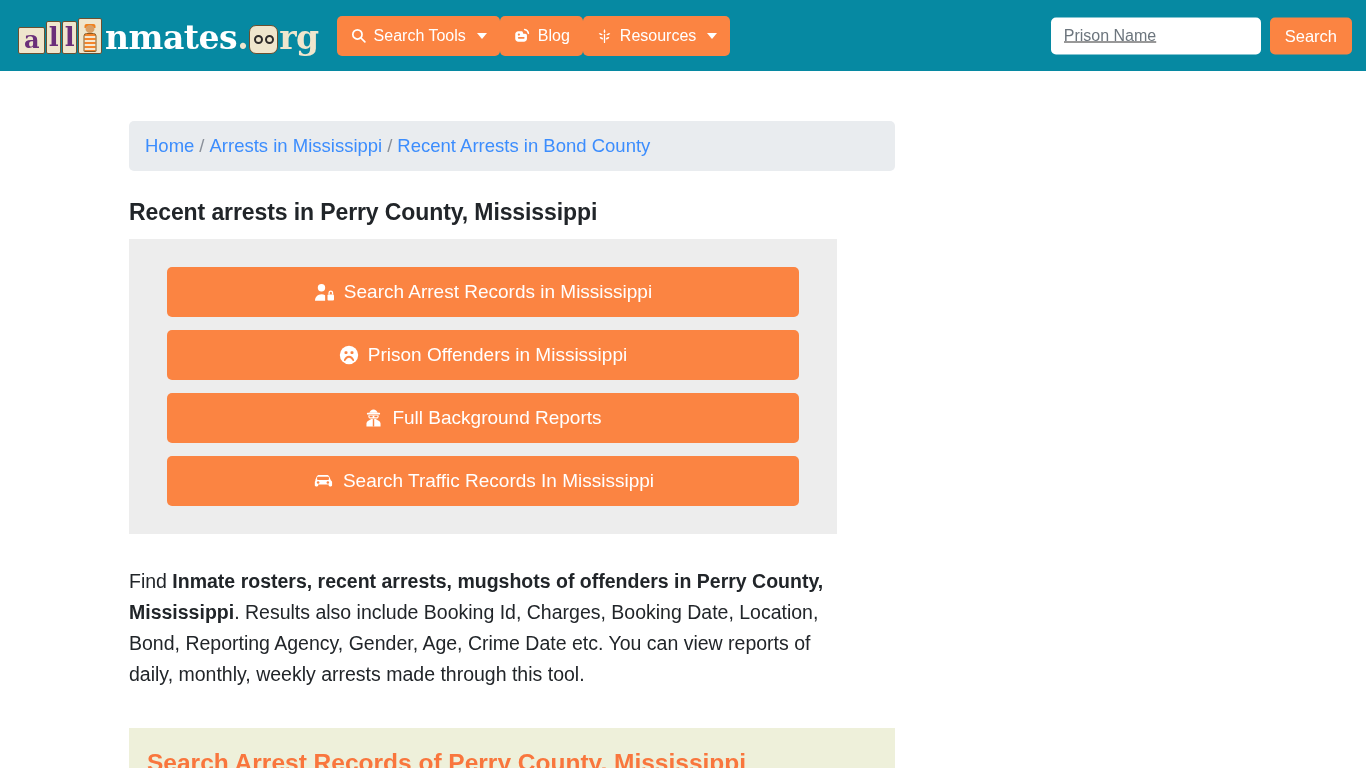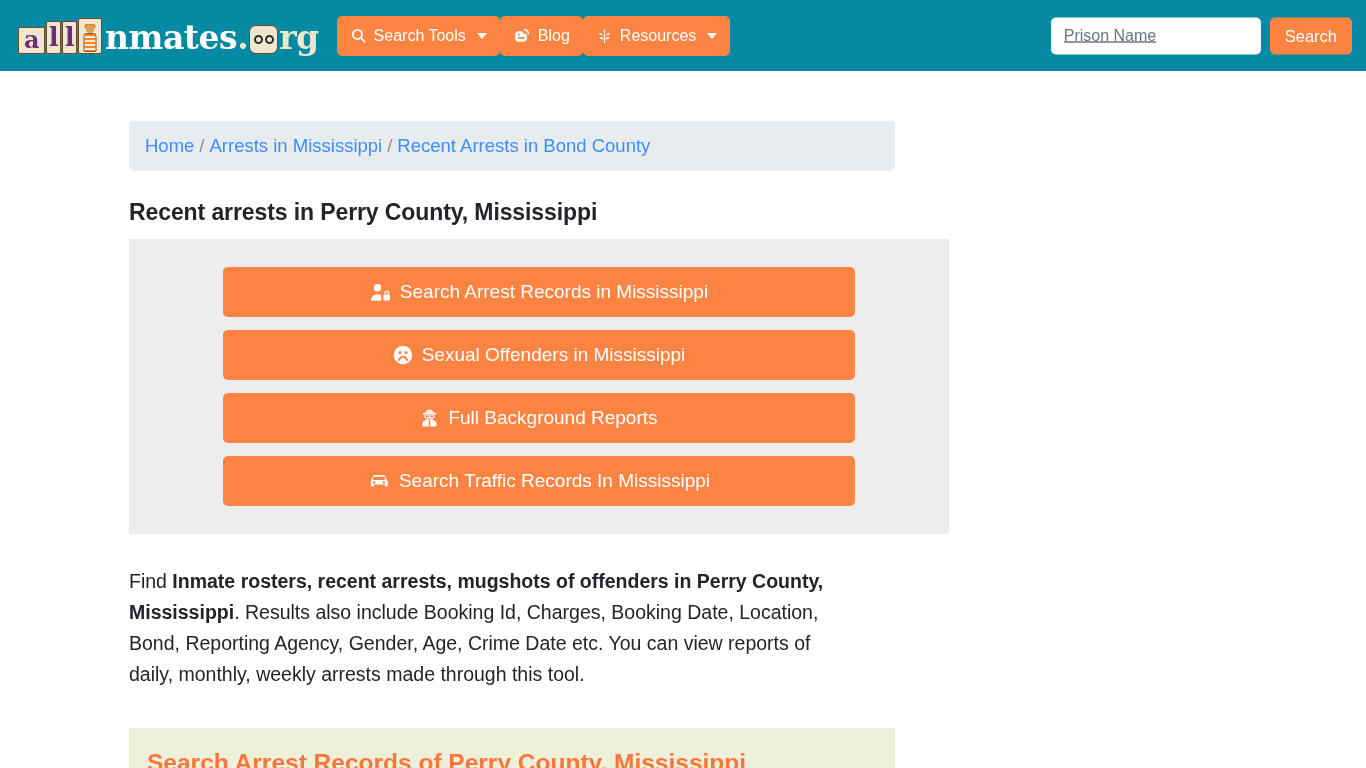--- a/index.html
+++ b/index.html
@@ -200,21 +200,21 @@
     font-size: 23px;
     font-weight: bold;
     color: #212529;
     margin: 28px 0 13px 0;
     letter-spacing: -0.1px;
   }
 
   .btn-panel {
     background: #ededed;
     padding: 28px 30px;
-    width: 820px;
+    width: 708px;
   }
   .big-btn {
     display: flex;
     align-items: center;
     justify-content: center;
     gap: 9px;
     background: #fb8442;
     color: #ffffff;
     border: none;
     border-radius: 5px;
@@ -359,21 +359,21 @@
 
       <a class="big-btn" href="#">
         <span class="ico">
           <svg width="20" height="20" viewBox="0 0 24 24">
             <circle cx="12" cy="12" r="11" fill="#fff"></circle>
             <rect x="6.6" y="7.5" width="3.6" height="3.3" rx="1.1" fill="#fb8442"></rect>
             <rect x="13.8" y="7.5" width="3.6" height="3.3" rx="1.1" fill="#fb8442"></rect>
             <path d="M7 18c1.1-2.6 3-3.9 5-3.9s3.9 1.3 5 3.9" stroke="#fb8442" stroke-width="2.3" fill="none" stroke-linecap="round"></path>
           </svg>
         </span>
-        <span>Sexual Offenders in Mississippi</span>
+        <span>Prison Offenders in Mississippi</span>
       </a>
 
       <a class="big-btn" href="#">
         <span class="ico">
           <svg width="19" height="20" viewBox="0 0 24 24" fill="#fff">
             <path d="M12 1.2c2.6 0 4.4 1.6 5.2 4.1H6.8C7.6 2.8 9.4 1.2 12 1.2z"></path>
             <rect x="3.6" y="5.4" width="16.8" height="2.2" rx="1.1"></rect>
             <path d="M5.6 8.4h12.8c.6 2-.2 3.6-1.6 4.2H7.2c-1.4-.6-2.2-2.2-1.6-4.2z"></path>
             <rect x="7" y="9.2" width="4" height="1.9" rx=".7" fill="#fb8442"></rect>
             <rect x="13" y="9.2" width="4" height="1.9" rx=".7" fill="#fb8442"></rect>

